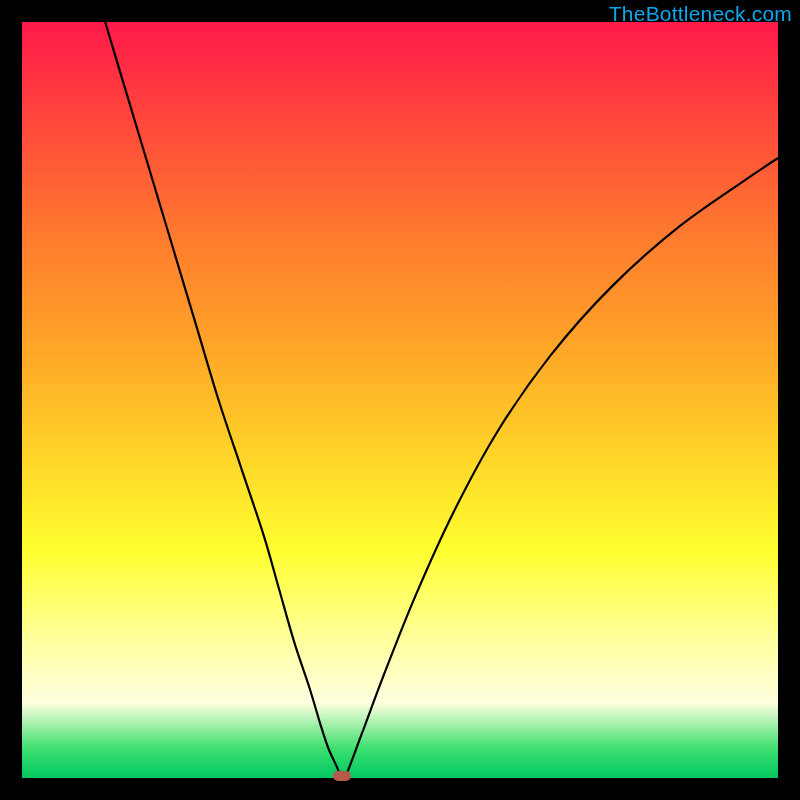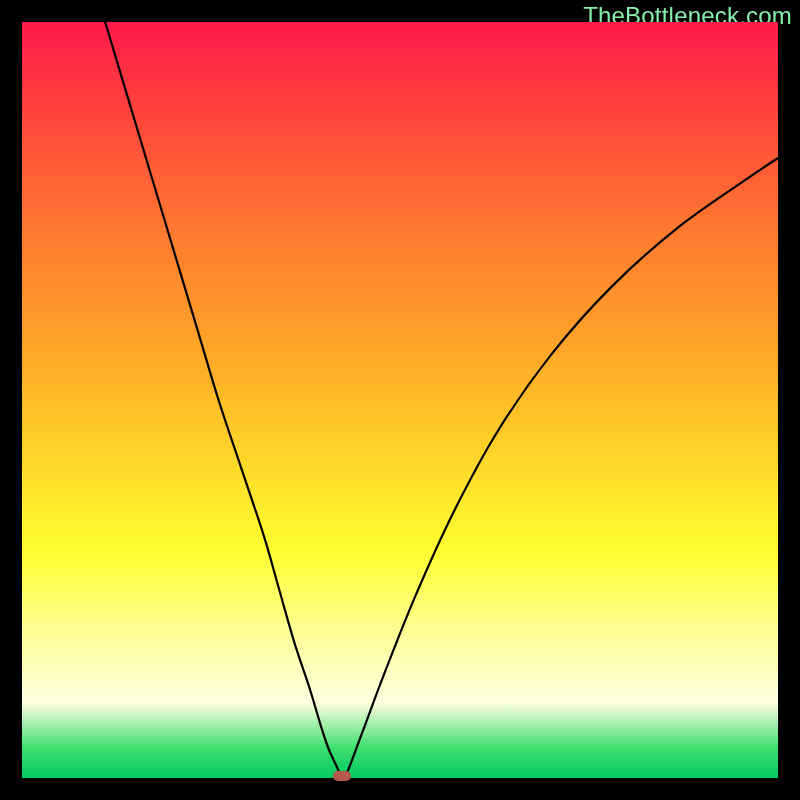--- a/index.html
+++ b/index.html
@@ -42,22 +42,22 @@
     width: 18px;
     height: 10px;
     background: #b55a4a;
     border-radius: 5px;
     transform: translate(-50%, -50%);
   }
   .watermark {
     position: absolute;
     top: 2px;
     right: 8px;
-    color: #86efac;
-    font-size: 24px;
+    color: #0ea5e9;
+    font-size: 21px;
     letter-spacing: 0.2px;
     user-select: none;
   }
   svg.curve {
     position: absolute;
     left: 0;
     top: 0;
     width: 756px;
     height: 756px;
   }

